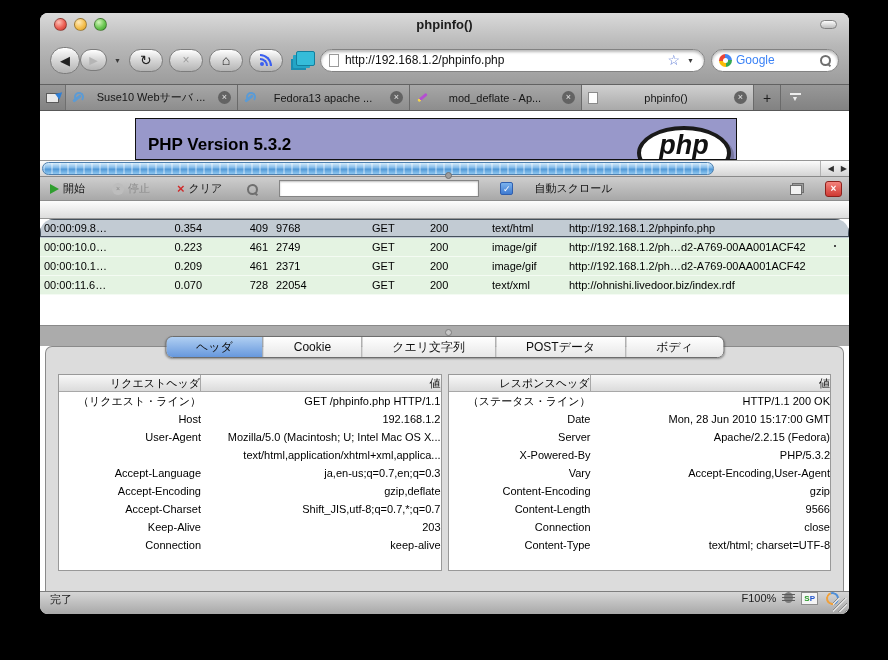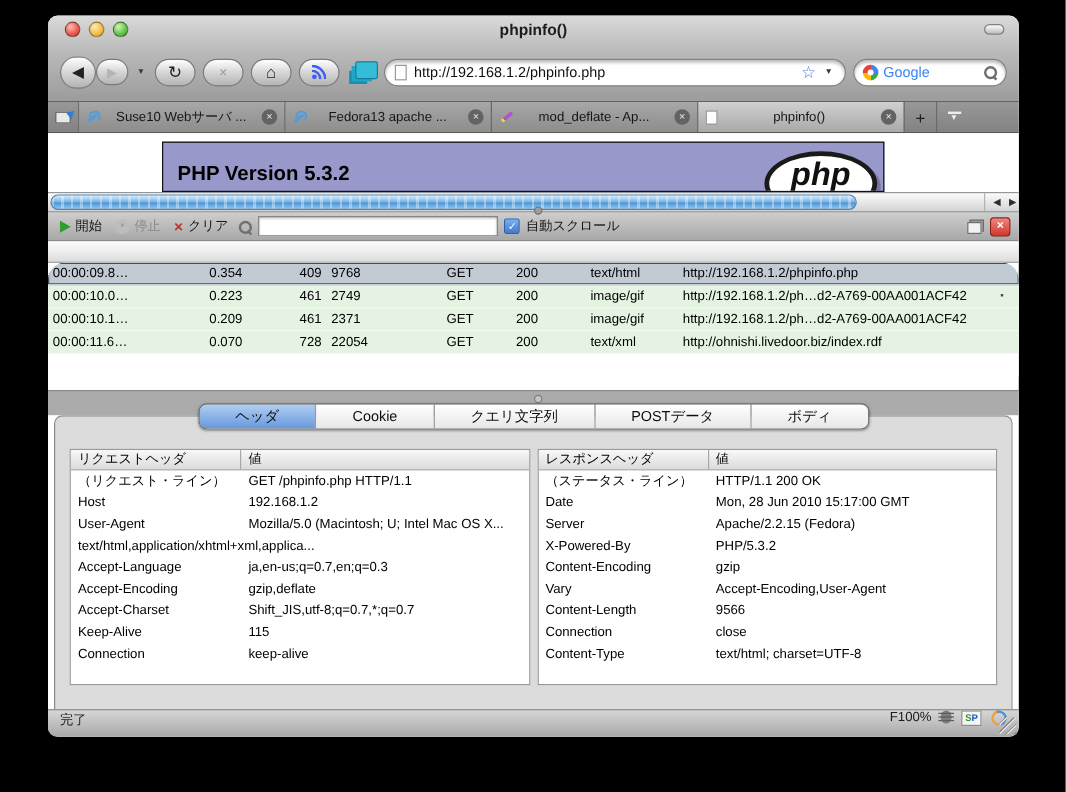--- a/index.html
+++ b/index.html
@@ -83,21 +83,21 @@
               box-shadow:3px 3px 0 rgba(90,90,120,.55); }
   
   .hscroll { flex:none; height:16px; background:linear-gradient(#fbfbfb,#d4d4d4); border-top:1px solid #969696; position:relative; }
   .hthumb { position:absolute; left:2px; top:1px; width:672px; height:13px; border-radius:7px; border:1px solid #4e7fae;
             background:repeating-linear-gradient(90deg, rgba(255,255,255,.35) 0 2px, rgba(255,255,255,0) 2px 8px),
                        linear-gradient(#d6ecfb,#7db7e8 45%,#4f97d6 55%,#8ec7f0); }
   .harrows { position:absolute; right:2px; top:0; height:100%; display:flex; align-items:center; gap:7px; padding-left:7px;
              border-left:1px solid #b2b2b2; font-size:8px; color:#2e2e2e; }
   
   .hf-toolbar { flex:none; height:25px; background:linear-gradient(#cecece,#a8a8a8); border-top:1px solid #8a8a8a; border-bottom:1px solid #8d8d8d;
-                display:flex; align-items:center; padding:0 7px; gap:5px; font-size:11px; color:#141414; position:relative; }
+                display:flex; align-items:center; padding:0 7px; gap:21px; font-size:11px; color:#141414; position:relative; }
   .hf-toolbar::before { content:""; position:absolute; left:50%; top:-5px; width:5px; height:5px; border-radius:50%; background:#9e9e9e; border:1px solid #6f6f6f; }
   .hf-btn { display:flex; align-items:center; gap:4px; padding:0 3px; }
   .play-icon { width:0; height:0; border-left:9px solid #2f9e2f; border-top:5px solid transparent; border-bottom:5px solid transparent; }
   .stopc-icon { width:12px; height:12px; border-radius:50%; background:#bdbdbd; color:#efefef; font-size:7px; line-height:12px; text-align:center; }
   .hf-btn.disabled span { color:#8a8a8a; }
   .clear-icon { color:#cf2b2b; font-weight:bold; font-size:13px; line-height:13px; }
   .hf-filter { width:200px; height:17px; border:1px solid #858585; background:#fff; box-shadow:inset 0 1px 2px rgba(0,0,0,.25); font-size:11px; padding:0 3px; }
   .checkbox { flex:none; width:13px; height:13px; border:1px solid #2f5fae; border-radius:2px; background:linear-gradient(#7ab2ee,#3f7ad0);
               color:#fff; font-size:9px; line-height:12px; text-align:center; }
   .spacer { flex:1; }
@@ -120,21 +120,21 @@
   .hf-row.selected { background:#c2cbd3; box-shadow:inset 0 0 0 1px #45505b; border-bottom-color:#c2cbd3; }
   .hf-gap { flex:none; height:21px; background:#ababab; border-top:1px solid #898989; position:relative; }
   .hf-gap::after { content:""; position:absolute; left:50%; top:3px; width:5px; height:5px; border-radius:50%; background:#c6c6c6; border:1px solid #7d7d7d; }
   .hf-detail { flex:1; margin:0 5px; background:#dcdcdc; border:1px solid #8a8a8a; border-bottom:none; border-radius:7px 7px 0 0; position:relative; }
   .seg-control { position:absolute; top:-11px; left:50%; transform:translateX(-50%); display:flex; height:22px;
                  border:1px solid #6d6d6d; border-radius:7px; overflow:hidden; box-shadow:0 1px 2px rgba(0,0,0,.35); }
   .seg { padding:0 30px; line-height:21px; font-size:12px; color:#0e0e0e; border-right:1px solid #9a9a9a; background:linear-gradient(#ffffff,#e7e7e7); white-space:nowrap; }
   .seg:last-child { border-right:none; }
   .seg.active { background:linear-gradient(#b0cff2,#6798dd); }
   .headers-wrap { display:flex; gap:6px; padding:27px 12px 0; }
-  .hdr-table { flex:1; min-width:0; background:#fff; border:1px solid #999; height:197px; font-size:11px; color:#000; overflow:hidden; }
+  .hdr-table { flex:1; min-width:0; background:#fff; border:1px solid #999; height:197px; font-size:11px; color:#000; overflow:hidden;text-align:right; }
   .hdr-head { display:flex; height:17px; line-height:16px; background:linear-gradient(#f8f8f8,#dbdbdb); border-bottom:1px solid #a8a8a8; }
   .hdr-head .k { width:142px; border-right:1px solid #a8a8a8; padding-left:6px; }
   .hdr-head .v { flex:1; padding-left:6px; }
   .hdr-row { display:flex; height:18px; line-height:18px; }
   .hdr-row .k { width:142px; padding-left:6px; white-space:nowrap; overflow:hidden; }
   .hdr-row .v { flex:1; min-width:0; padding-left:6px; white-space:nowrap; overflow:hidden; }
   
   .statusbar { flex:none; height:23px; background:linear-gradient(#d6d6d6,#a8a8a8); border-top:1px solid #7d7d7d;
                display:flex; align-items:flex-start; padding:0 10px; gap:8px; font-size:11px; color:#1c1c1c; position:relative; }
   .sb-status { flex:1; }
@@ -383,21 +383,21 @@
     <span class="v">gzip,deflate</span>
   </div>
 
   <div class="hdr-row">
     <span class="k">Accept-Charset</span>
     <span class="v">Shift_JIS,utf-8;q=0.7,*;q=0.7</span>
   </div>
 
   <div class="hdr-row">
     <span class="k">Keep-Alive</span>
-    <span class="v">115</span>
+    <span class="v">203</span>
   </div>
 
   <div class="hdr-row">
     <span class="k">Connection</span>
     <span class="v">keep-alive</span>
   </div>
 </div>
       </div>
       <div class="hdr-table">
         <div class="hdr-head">
@@ -419,27 +419,27 @@
     <span class="k">Server</span>
     <span class="v">Apache/2.2.15 (Fedora)</span>
   </div>
 
   <div class="hdr-row">
     <span class="k">X-Powered-By</span>
     <span class="v">PHP/5.3.2</span>
   </div>
 
   <div class="hdr-row">
+    <span class="k">Vary</span>
+    <span class="v">Accept-Encoding,User-Agent</span>
+  </div>
+
+  <div class="hdr-row">
     <span class="k">Content-Encoding</span>
     <span class="v">gzip</span>
-  </div>
-
-  <div class="hdr-row">
-    <span class="k">Vary</span>
-    <span class="v">Accept-Encoding,User-Agent</span>
   </div>
 
   <div class="hdr-row">
     <span class="k">Content-Length</span>
     <span class="v">9566</span>
   </div>
 
   <div class="hdr-row">
     <span class="k">Connection</span>
     <span class="v">close</span>

